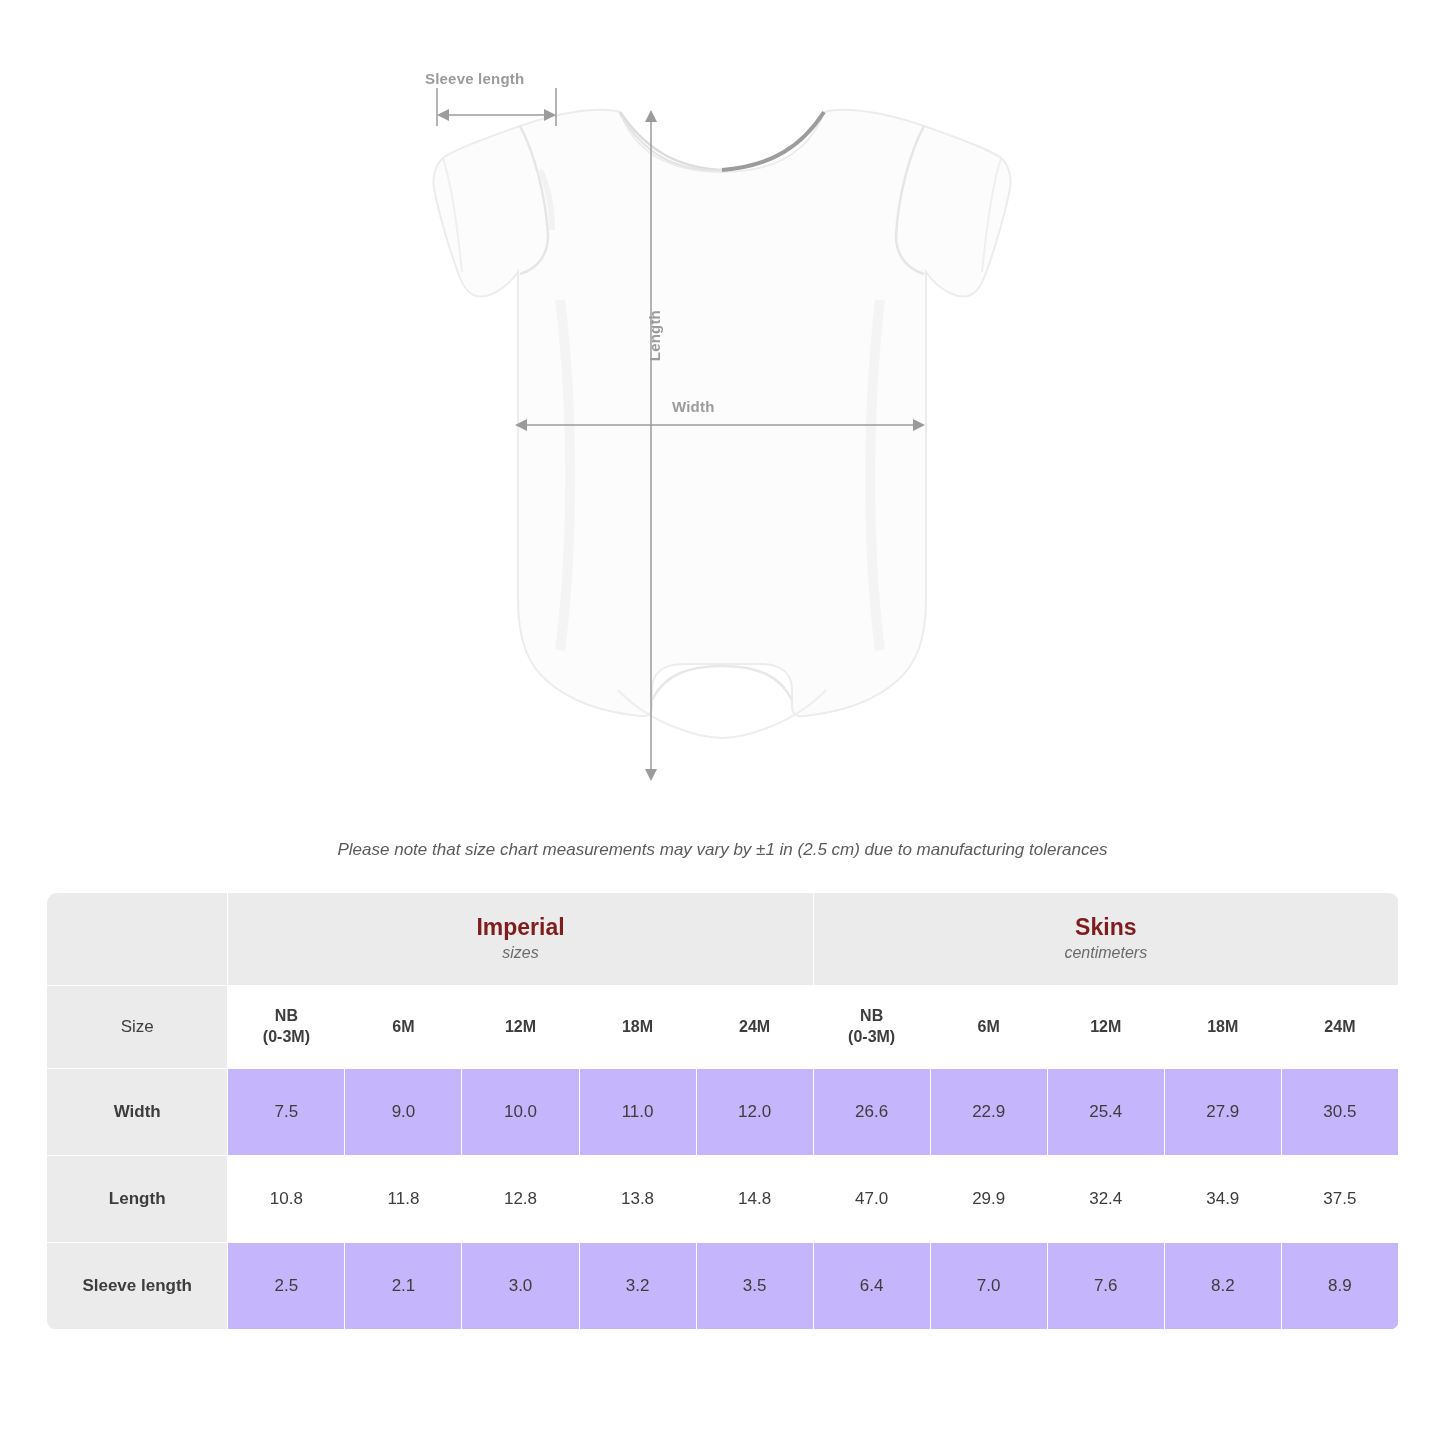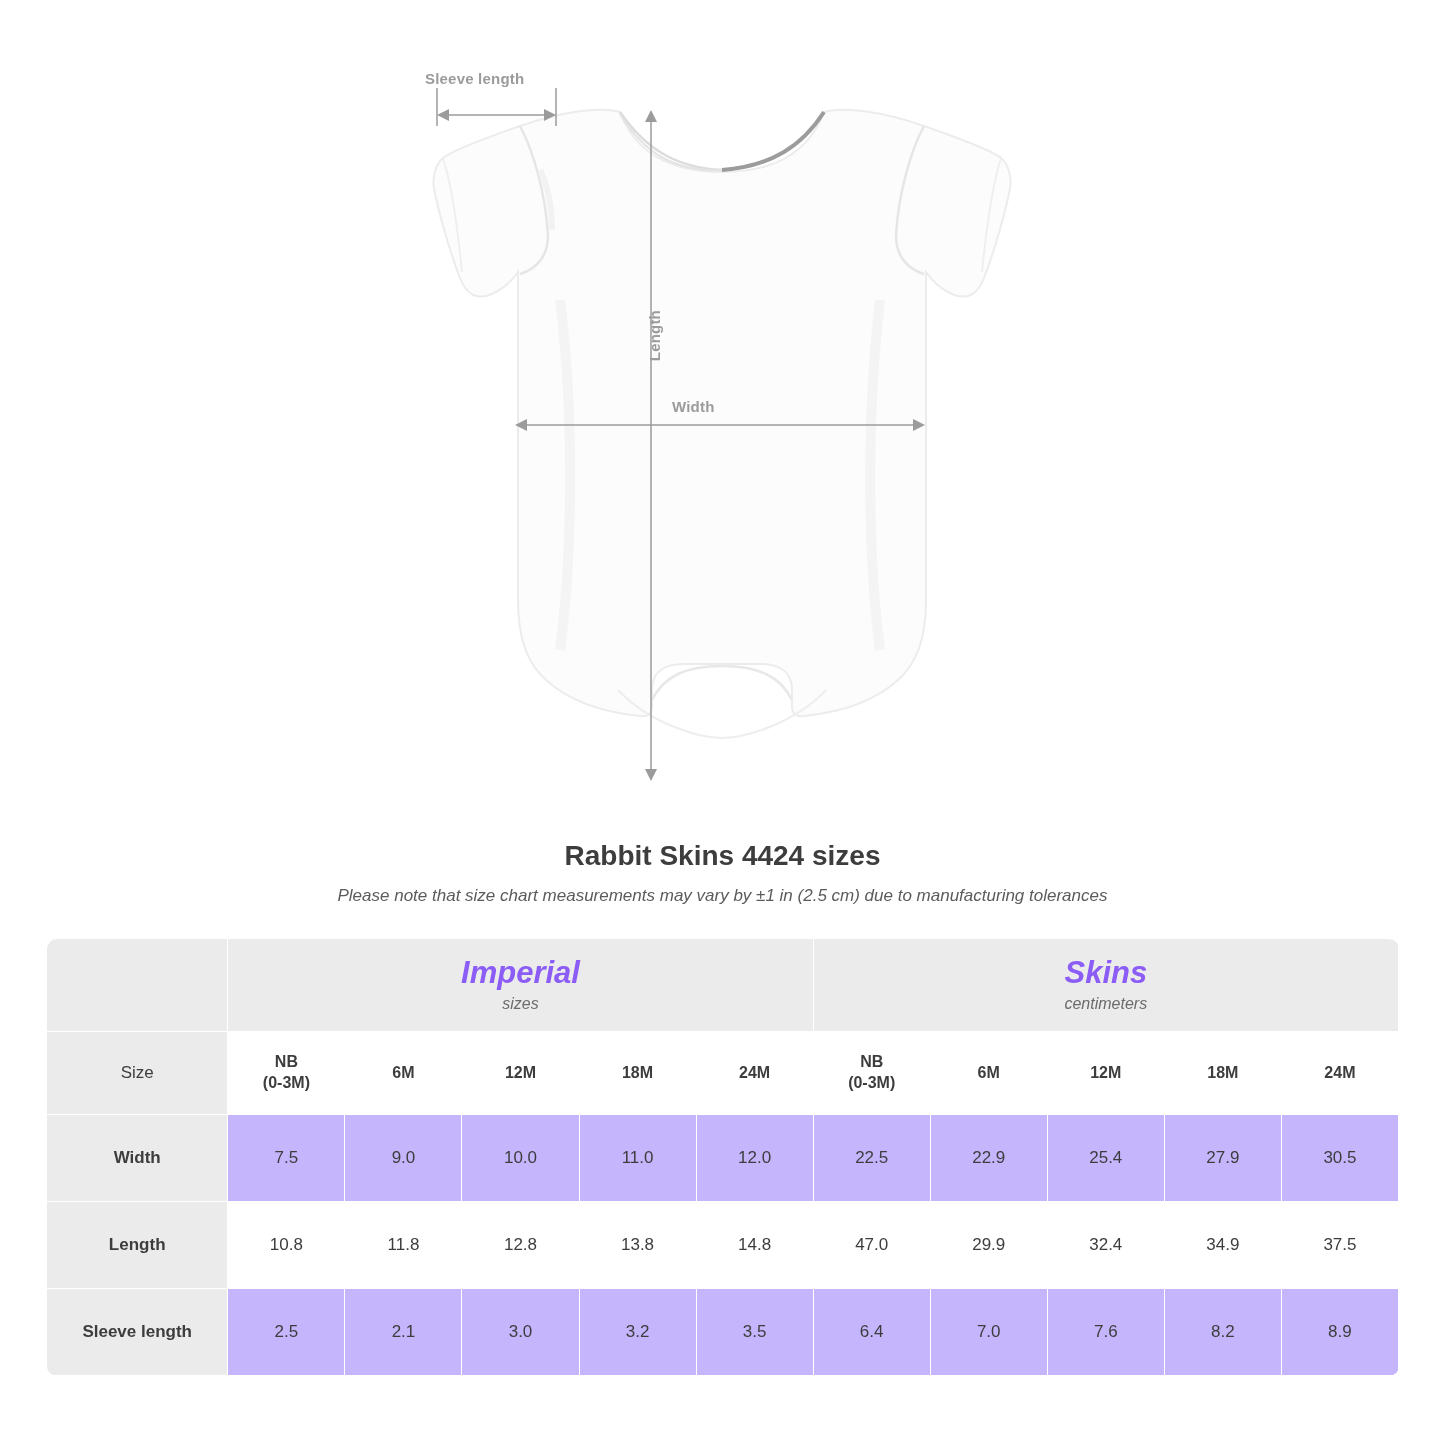--- a/index.html
+++ b/index.html
@@ -89,24 +89,23 @@
   
   .unit-row td {
     background: #ebebeb;
     height: 92px;
     padding: 0;
   }
   .unit-row td.blank {
     background: #ebebeb;
   }
   .unit-name {
-    font-size: 31px;
-    font-style: italic;
-    font-weight: bold;
-    color: #8b5cf6;
+    font-size: 23px;
+    font-weight: bold;
+    color: #7f1d1d;
     line-height: 1.25;
   }
   .unit-sub {
     font-size: 16px;
     font-style: italic;
     color: #6b6b6b;
     line-height: 1.4;
   }
   
   .size-row td {
@@ -224,21 +223,20 @@
       <line x1="518" y1="425" x2="922" y2="425" stroke="#9b9b9b" stroke-width="1.5" marker-start="url(#arrTail)" marker-end="url(#arrHead)"></line>
     </g>
   </svg>
 
   <div class="dim-label sleeve">Sleeve length</div>
   <div class="dim-label width">Width</div>
   <div class="dim-label length">Length</div>
 </div>
 
 <div class="title-block">
-  <h1 class="chart-title">Rabbit Skins 4424 sizes</h1>
   <p class="chart-note">Please note that size chart measurements may vary by ±1 in (2.5 cm) due to manufacturing tolerances</p>
 </div>
 
 <div class="table-wrap">
   <table class="sizechart">
     <colgroup>
       <col class="c-label">
       <col class="c-val">
         <col class="c-val">
         <col class="c-val">
@@ -299,21 +297,21 @@
         </td>
       </tr>
 
       <tr class="data-row row-odd">
         <td class="rowhead">Width</td>
         <td class="val">7.5</td>
         <td class="val">9.0</td>
         <td class="val">10.0</td>
         <td class="val">11.0</td>
         <td class="val">12.0</td>
-        <td class="val">22.5</td>
+        <td class="val">26.6</td>
         <td class="val">22.9</td>
         <td class="val">25.4</td>
         <td class="val">27.9</td>
         <td class="val">30.5</td>
       </tr>
 
       <tr class="data-row row-even">
         <td class="rowhead">Length</td>
         <td class="val">10.8</td>
         <td class="val">11.8</td>

